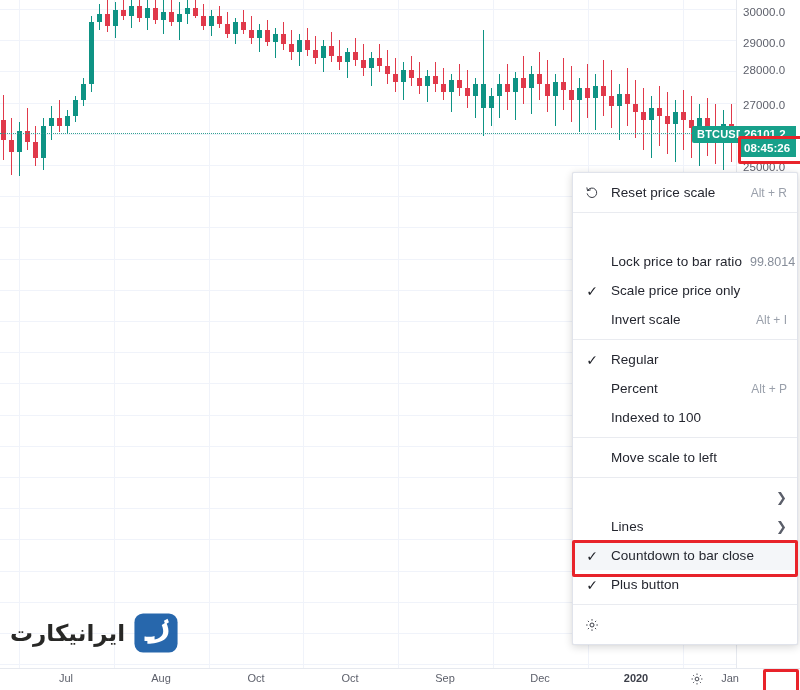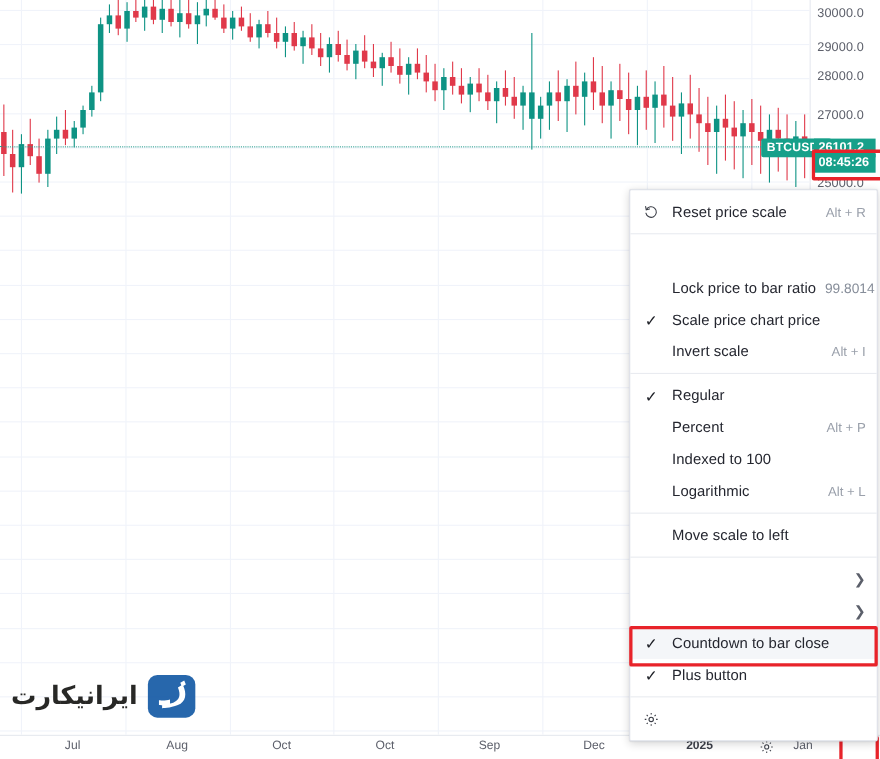--- a/index.html
+++ b/index.html
@@ -517,21 +517,21 @@
 
   <div class="time-axis">
     <div class="topline"></div>
     <div id="time-ticks">
         <div class="time-tick" style="left: 66px;">Jul</div>
         <div class="time-tick" style="left: 161px;">Aug</div>
         <div class="time-tick" style="left: 256px;">Oct</div>
         <div class="time-tick" style="left: 350px;">Oct</div>
         <div class="time-tick" style="left: 445px;">Sep</div>
         <div class="time-tick" style="left: 540px;">Dec</div>
-        <div class="time-tick bold" style="left: 636px;">2025</div>
+        <div class="time-tick bold" style="left: 636px;">2020</div>
         <div class="time-tick" style="left: 730px;">Jan</div>
       </div>
     <div class="axis-gear">
       <svg width="14" height="14" viewBox="0 0 24 24" fill="none" stroke="#3c3f49" stroke-width="1.6">
         <circle cx="12" cy="12" r="3.2"></circle>
         <path d="M12 2.6v2.4M12 19v2.4M2.6 12h2.4M19 12h2.4M5.4 5.4l1.7 1.7M16.9 16.9l1.7 1.7M18.6 5.4l-1.7 1.7M7.1 16.9l-1.7 1.7"></path>
       </svg>
     </div>
     <div class="hl-box" style="left:763px;top:1px;width:30px;height:20px;"></div>
   </div>
@@ -556,21 +556,21 @@
         </div>
         <div class="ctx-item">
           <span class="lead"></span>
           <span class="lbl">Lock price to bar ratio</span>
           <span class="right val">99.8014</span>
         </div>
         <div class="ctx-item">
           <span class="lead">
             <span class="check">✓</span>
           </span>
-          <span class="lbl">Scale price chart price</span>
+          <span class="lbl">Scale price price only</span>
         </div>
         <div class="ctx-item">
           <span class="lead"></span>
           <span class="lbl">Invert scale</span>
           <span class="right">Alt + I</span>
         </div>
       </div>
       <div class="ctx-sep"></div>
       <div class="ctx-group">
         <div class="ctx-item">
@@ -581,41 +581,37 @@
         </div>
         <div class="ctx-item">
           <span class="lead"></span>
           <span class="lbl">Percent</span>
           <span class="right">Alt + P</span>
         </div>
         <div class="ctx-item">
           <span class="lead"></span>
           <span class="lbl">Indexed to 100</span>
         </div>
-        <div class="ctx-item">
-          <span class="lead"></span>
-          <span class="lbl">Logarithmic</span>
-          <span class="right">Alt + L</span>
-        </div>
       </div>
       <div class="ctx-sep"></div>
       <div class="ctx-group">
         <div class="ctx-item">
           <span class="lead"></span>
           <span class="lbl">Move scale to left</span>
         </div>
       </div>
       <div class="ctx-sep"></div>
       <div class="ctx-group">
         <div class="ctx-item">
           <span class="lead"></span>
           <span class="chev">❯</span>
         </div>
         <div class="ctx-item">
           <span class="lead"></span>
+          <span class="lbl">Lines</span>
           <span class="chev">❯</span>
         </div>
         <div class="ctx-item hi" style="position: relative;">
           <span class="lead">
             <span class="check">✓</span>
           </span>
           <span class="lbl">Countdown to bar close</span>
           <div class="hl-box" style="left: -1px; right: -1px; top: -1px; height: 31px;"></div>
         </div>
         <div class="ctx-item">

